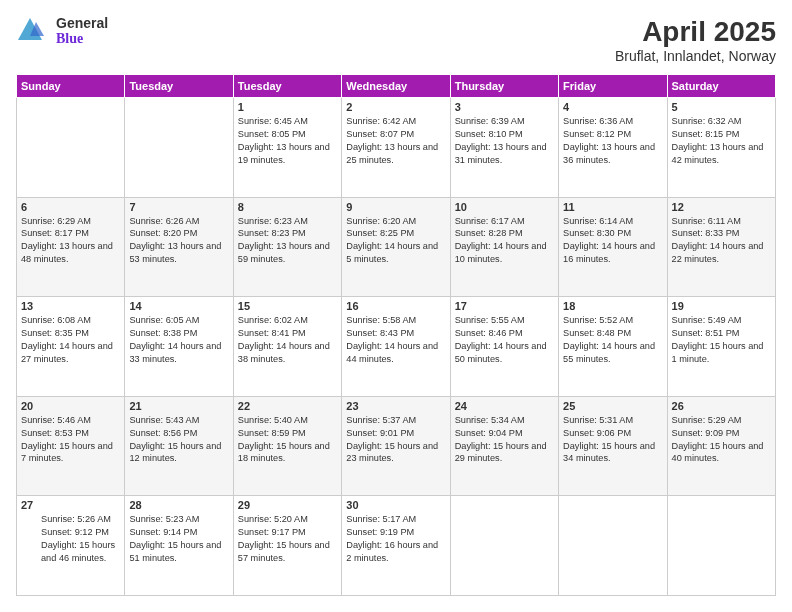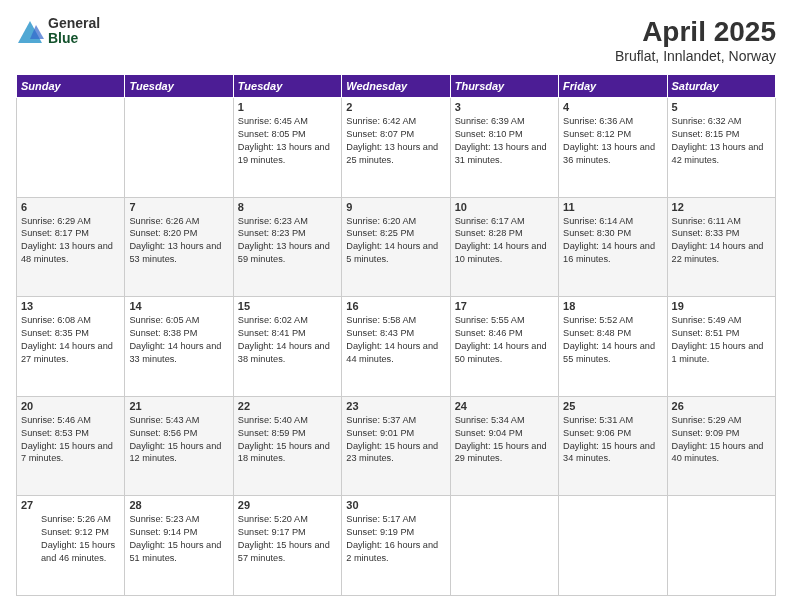--- a/index.html
+++ b/index.html
@@ -18,32 +18,32 @@
       flex-direction: column;
     }
     .header {
       display: flex;
       justify-content: space-between;
       align-items: flex-start;
       margin-bottom: 10px;
     }
     .logo {
       display: flex;
-      align-items: flex-end;
-      gap: 4px;
+      align-items: flex-start;
+      gap: 12px;
     }
     .logo-text {
       display: flex;
       flex-direction: column;
       font-size: 14px;
       font-weight: bold;
       line-height: 1.1;
     }
     .logo-text .general { color: #333; }
-    .logo-text .blue { color: #14532d; }
+    .logo-text .blue { color: #6d28d9; font-family: Liberation Serif, serif; }
     .logo-icon {
       width: 28px;
       height: 28px;
     }
     .title-area {
       text-align: right;
     }
     .title-area h1 {
       font-size: 28px;
       font-weight: bold;
@@ -84,21 +84,21 @@
     .day-info {
       font-size: 9.2px;
       line-height: 1.4;
       color: #333;
     }
     .empty-cell {
       background: #fafafa;
     }
     tr:nth-child(odd) td { background: #fff; }
     tr:nth-child(even) td { background: #f5f5f5; }
-    .calendar thead tr th { background: #4c1d95; font-style: italic; }
+    .calendar thead tr th { background: #a21caf; }
   </style>
 </head>
 <body>
 
 <div class="page">
   <div class="header">
     <div class="logo">
       <svg class="logo-icon" viewBox="0 0 28 28">
         <polygon points="14,2 26,24 2,24" fill="#3399cc" opacity="0.85"></polygon>
         <polygon points="20,6 28,20 14,20" fill="#3366cc" opacity="0.7"></polygon>

